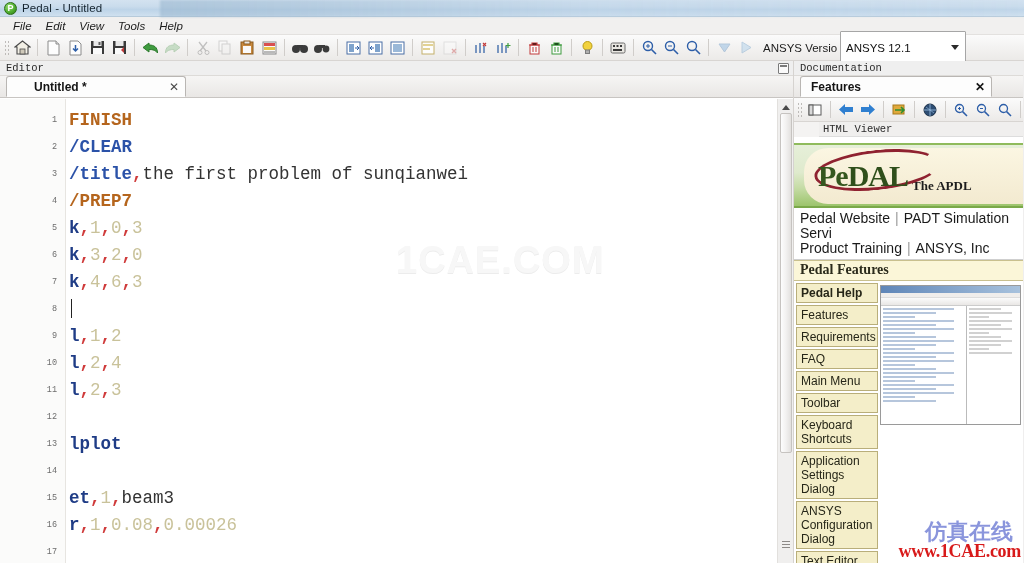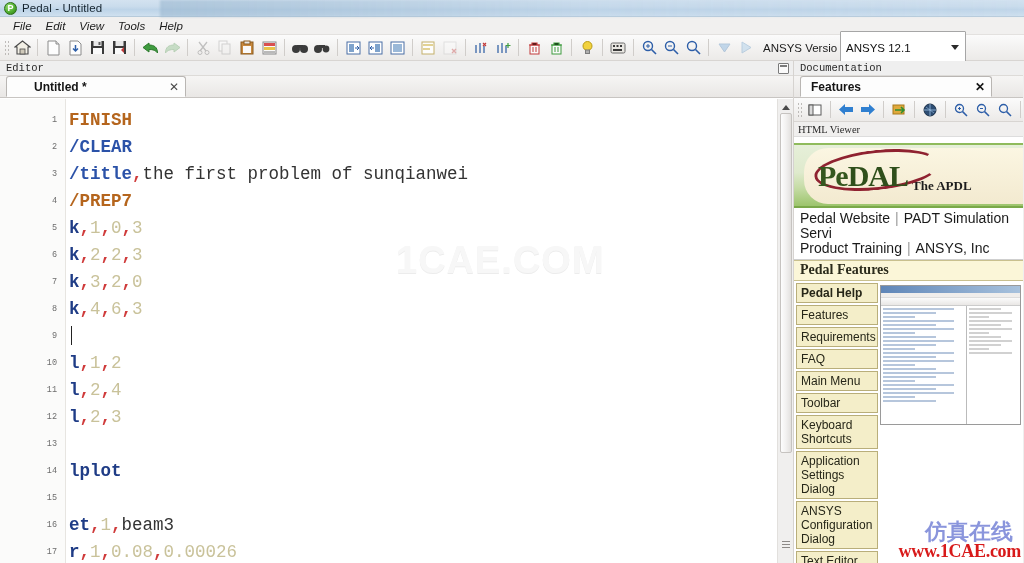--- a/index.html
+++ b/index.html
@@ -214,22 +214,22 @@
     display: flex; align-items: center; justify-content: space-between;
     padding: 0 6px 0 10px; font-size: 12px; font-weight: bold; color: #141414;
   }
   .doc-toolbar {
     height: 24px; background: linear-gradient(to bottom,#fbfbfb,#eceae8);
     border-bottom: 1px solid #d8d5d2;
     display: flex; align-items: center; padding: 0 2px;
   }
   .doc-caption2 {
     height: 15px; background: #f0efee; border-bottom: 1px solid #ddd;
-    font-family: Liberation Serif, serif; font-size: 10.5px;
-    color: #2a2a2a; display: flex; align-items: center; padding-left: 4px;
+    font-family: Liberation Mono, monospace; font-size: 10.5px;
+    color: #2a2a2a; display: flex; align-items: center; padding-left: 4px; margin-left: 25px;
   }
   .html-view { flex: 1; background: #ffffff; overflow: hidden; position: relative; }
 
   .pedal-banner {
     height: 65px; margin: 6px 0 0 0;
     background: linear-gradient(to bottom,#e6efd9 0%, #dfeacd 45%, #c6dca6 70%, #9cc46c 100%);
     border-top: 2px solid #8fbb5c; border-bottom: 2px solid #7aa849;
     display: flex; align-items: center; position: relative; overflow: hidden;
   }
   .pedal-inner {
@@ -568,21 +568,20 @@
             <div class="ln">16</div>
             <div class="ln">17</div>
           </div>
         <div class="code" id="codearea">
           <div class="watermark">1CAE.COM</div>
         <div class="cl"><span class="tok-orange">FINISH</span></div>
             <div class="cl"><span class="tok-slash">/CLEAR</span></div>
             <div class="cl"><span class="tok-slash">/title</span><span class="tok-comma">,</span><span class="tok-txt">the first problem of sunqianwei</span></div>
             <div class="cl"><span class="tok-orange">/PREP7</span></div>
             <div class="cl"><span class="tok-cmd">k</span><span class="tok-comma">,</span><span class="tok-num">1</span><span class="tok-comma">,</span><span class="tok-num">0</span><span class="tok-comma">,</span><span class="tok-num">3</span></div>
-            <div class="cl"><span class="tok-cmd">k</span><span class="tok-comma">,</span><span class="tok-num">2</span><span class="tok-comma">,</span><span class="tok-num">2</span><span class="tok-comma">,</span><span class="tok-num">3</span></div>
             <div class="cl"><span class="tok-cmd">k</span><span class="tok-comma">,</span><span class="tok-num">3</span><span class="tok-comma">,</span><span class="tok-num">2</span><span class="tok-comma">,</span><span class="tok-num">0</span></div>
             <div class="cl"><span class="tok-cmd">k</span><span class="tok-comma">,</span><span class="tok-num">4</span><span class="tok-comma">,</span><span class="tok-num">6</span><span class="tok-comma">,</span><span class="tok-num">3</span></div>
             <div class="cl"><span class="caret-line"></span></div>
             <div class="cl"><span class="tok-cmd">l</span><span class="tok-comma">,</span><span class="tok-num">1</span><span class="tok-comma">,</span><span class="tok-num">2</span></div>
             <div class="cl"><span class="tok-cmd">l</span><span class="tok-comma">,</span><span class="tok-num">2</span><span class="tok-comma">,</span><span class="tok-num">4</span></div>
             <div class="cl"><span class="tok-cmd">l</span><span class="tok-comma">,</span><span class="tok-num">2</span><span class="tok-comma">,</span><span class="tok-num">3</span></div>
             <div class="cl"></div>
             <div class="cl"><span class="tok-cmd">lplot</span></div>
             <div class="cl"></div>
             <div class="cl"><span class="tok-cmd">et</span><span class="tok-comma">,</span><span class="tok-num">1</span><span class="tok-comma">,</span><span class="tok-txt">beam3</span></div>

